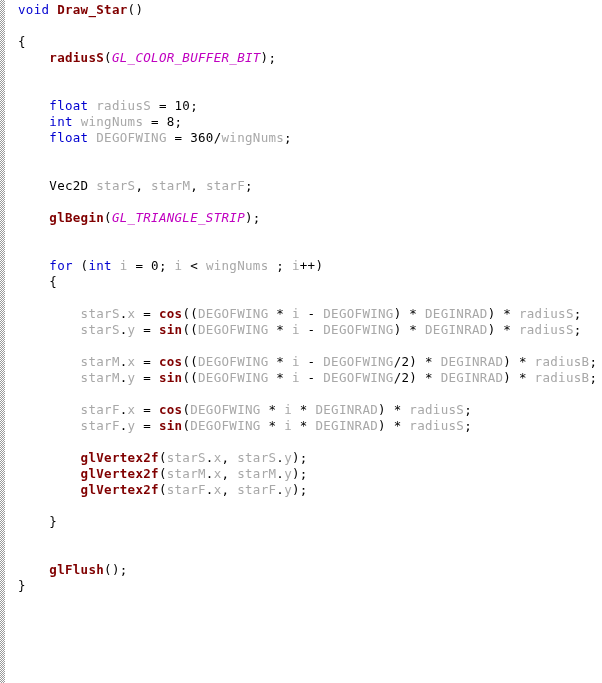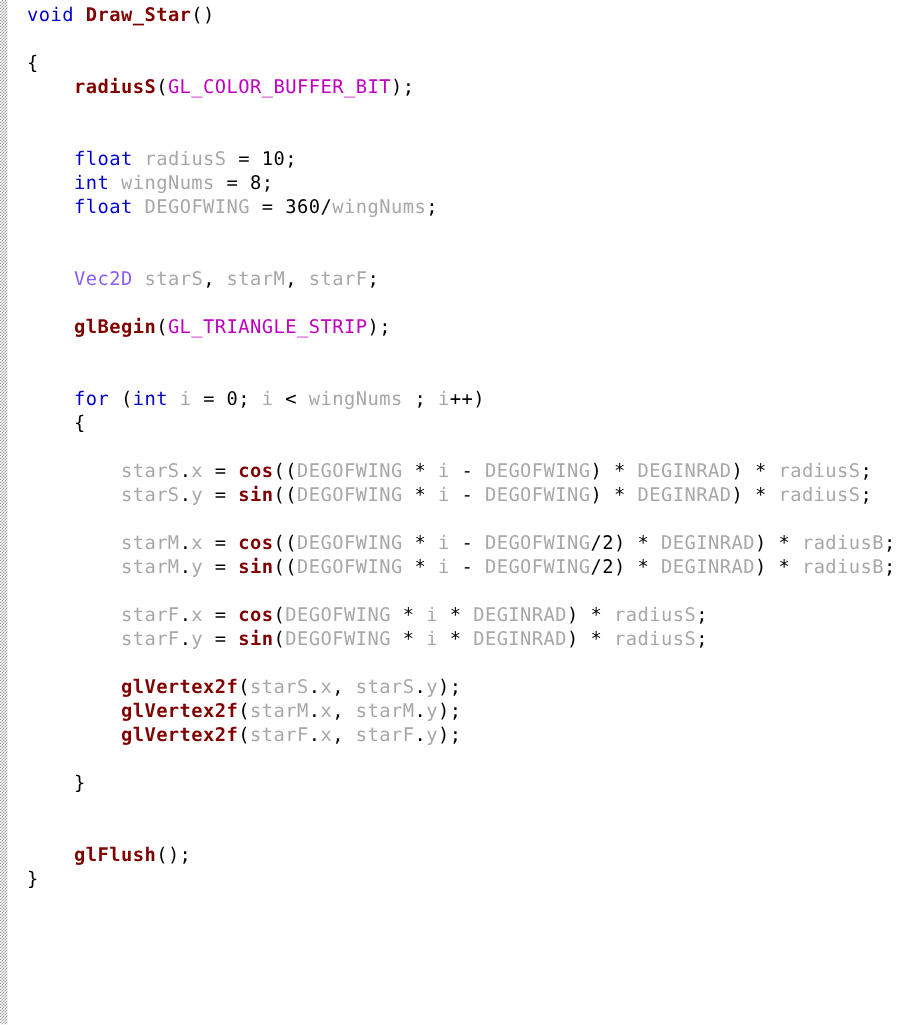--- a/index.html
+++ b/index.html
@@ -56,24 +56,24 @@
     line-height: 16px;
     font-size: 12.5px;
     white-space: pre;
     color: #000000;
     letter-spacing: 0.30px;
     overflow: hidden;
   }
 
   
   .kw   { color: #0000d0; }            
-  .type { color: #8b5cf6; }            
+  .type { color: #000000; }            
   .fn   { color: #800000; font-weight: bold; }   
   .id   { color: #a8a8a8; }            
-  .mac  { color: #c000c0; }            
+  .mac  { color: #c000c0; font-style: italic; }            
   .pun  { color: #000000; }
 </style>
 </head>
 <body>
 
 <div id="editor">
 
   <div id="gutter"></div>
 
   <div id="code">

